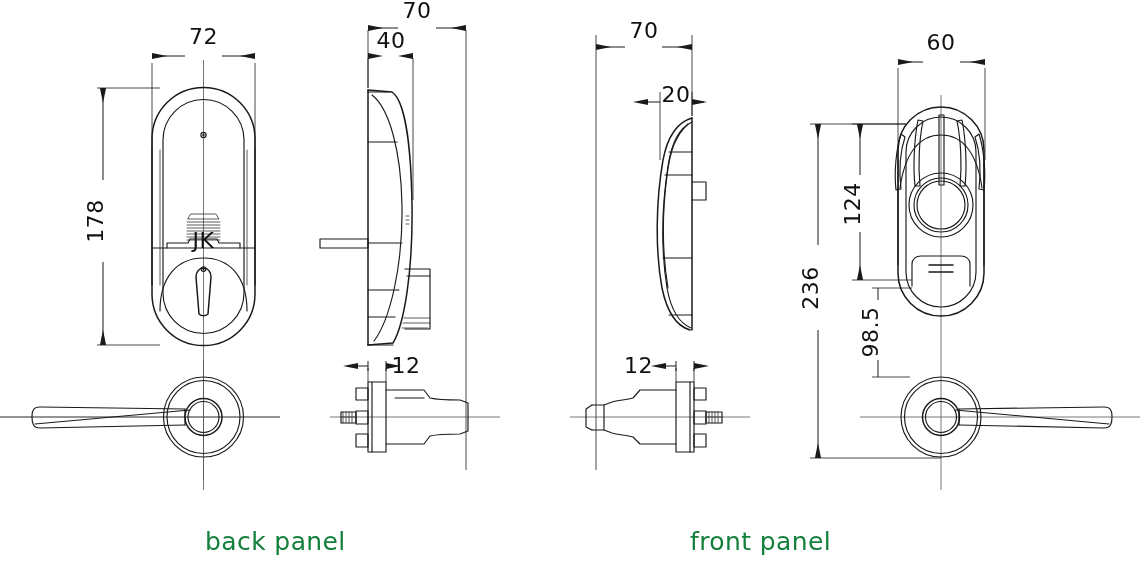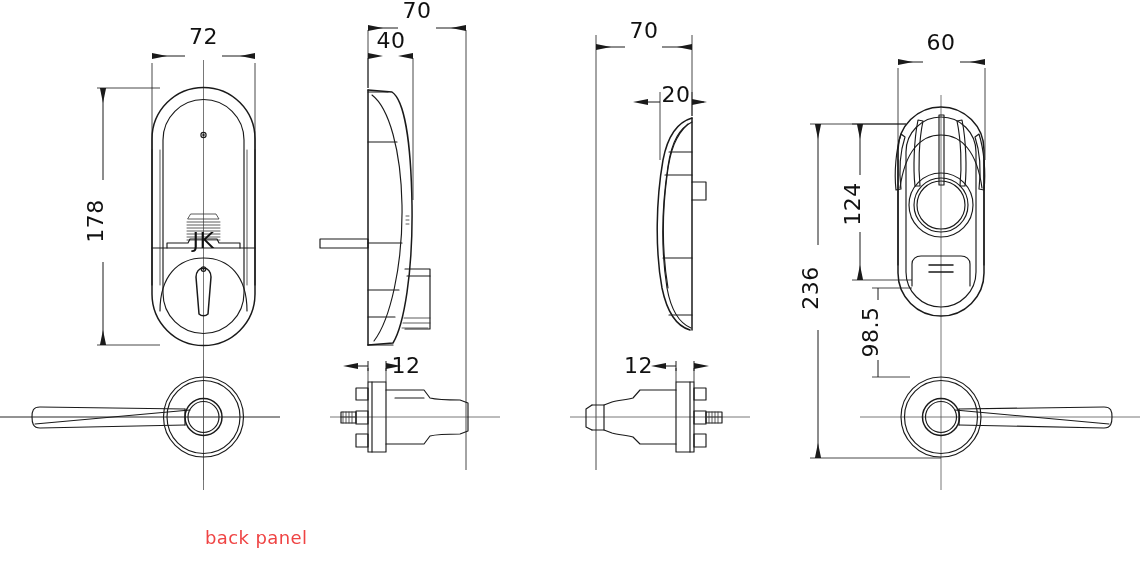--- a/index.html
+++ b/index.html
@@ -6,22 +6,22 @@
   html,body{margin:0;padding:0;background:#ffffff;}
   body{
     width:1140px;height:565px;
     font-family:"DejaVu Sans","Liberation Sans",sans-serif;
     overflow:hidden;
   }
   #sheet{position:relative;width:1140px;height:565px;background:#ffffff;}
   #sheet svg{display:block;position:absolute;left:0;top:0;}
   .cap{
     position:absolute;
-    color:#ef4444;
-    font-size:18px;
+    color:#15803d;
+    font-size:25px;
     font-family:"DejaVu Sans","Liberation Sans",sans-serif;
     letter-spacing:0.4px;
     white-space:nowrap;
   }
   #cap-back{left:205px;top:527px;}
   #cap-front{left:690px;top:527px;}
 </style>
 </head>
 <body>
 
@@ -332,14 +332,15 @@
     <line class="ext" x1="872" y1="288" x2="912" y2="288"></line>
     <line class="ext" x1="872" y1="377" x2="910" y2="377"></line>
     <line class="dimln" x1="878" y1="288" x2="878" y2="300"></line>
     <line class="dimln" x1="878" y1="360" x2="878" y2="377"></line>
     <text x="878" y="332" class="dtxt" text-anchor="middle" transform="rotate(-90 878 332)">98.5</text>
   </g>
 
 </svg>
 
 <div class="cap" id="cap-back">back panel</div>
+<div class="cap" id="cap-front">front panel</div>
 
 </div>
 
 </body></html>

